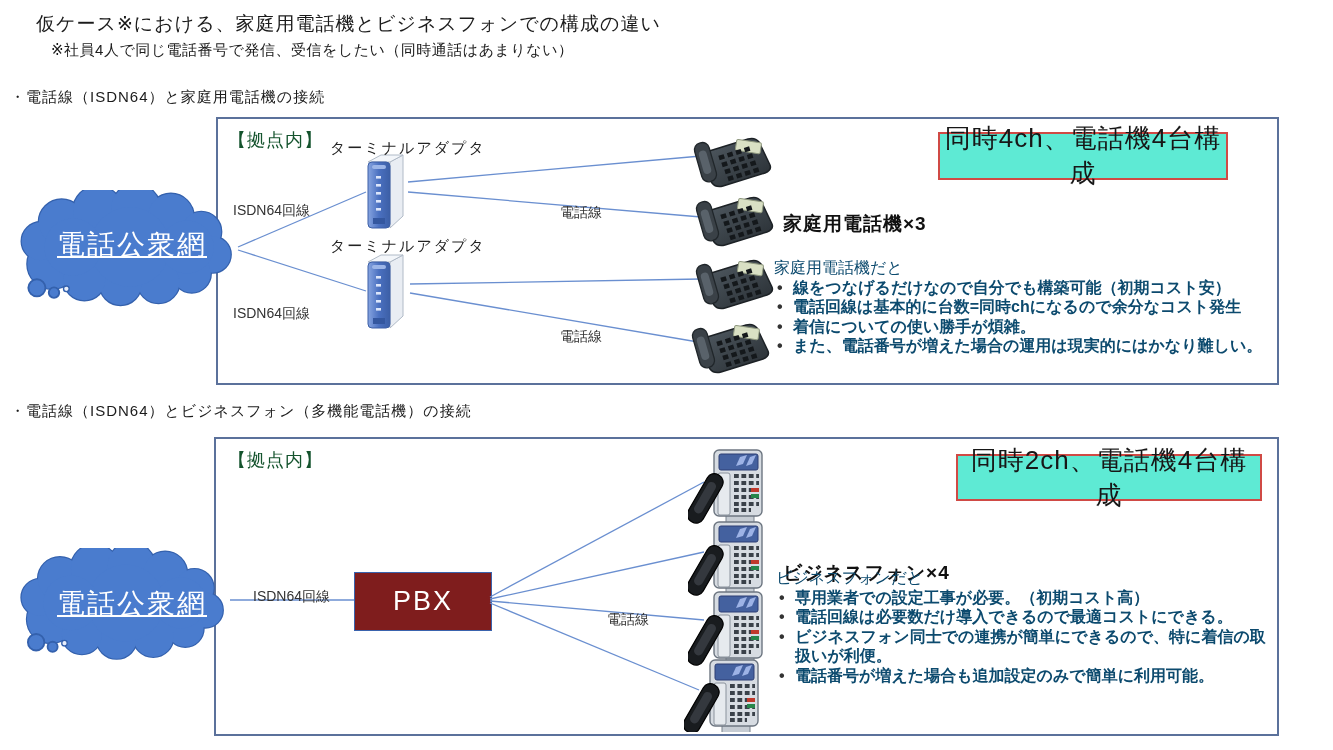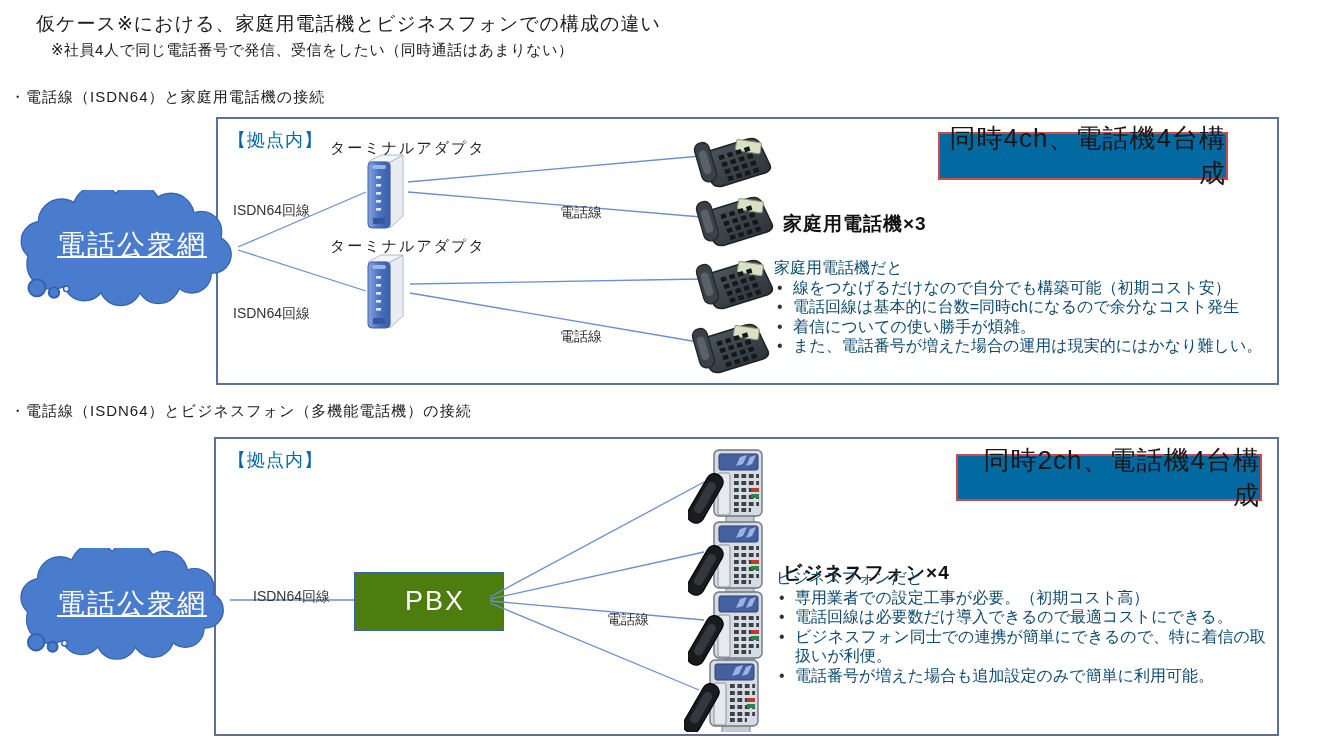--- a/index.html
+++ b/index.html
@@ -8,42 +8,42 @@
     font-family:"Liberation Sans","DejaVu Sans",sans-serif;color:#1d1d1d;
   }
   .abs{position:absolute;}
   .page-title{left:36px;top:11px;font-size:19px;letter-spacing:1px;color:#1b1b1b;}
   .page-subtitle{left:51px;top:41px;font-size:15px;letter-spacing:.5px;color:#1b1b1b;}
   .section-heading{left:10px;top:88px;font-size:15px;letter-spacing:1px;color:#1b1b1b;}
   .section-heading.second{top:402px;}
   .zone-box{border:2px solid #5b719b;background:transparent;}
   .zone1{left:216px;top:117px;width:1059px;height:264px;}
   .zone2{left:214px;top:437px;width:1061px;height:295px;}
-  .zone-label{font-size:18px;color:#0369a1;letter-spacing:1px;}
+  .zone-label{font-size:18px;color:#14532d;letter-spacing:1px;}
   .small-label{font-size:14px;color:#333;margin-top:28px;}
   .ta-label{font-size:15px;color:#222;letter-spacing:2px;}
   .badge{
-    border:2px solid #d04a45;background:#0369a1;color:#171717;
-    font-size:26px;text-align:right;letter-spacing:1px;
+    border:2px solid #d04a45;background:#5eead4;color:#171717;
+    font-size:26px;text-align:center;letter-spacing:1px;
     display:flex;align-items:center;justify-content:center;
   }
   .badge1{left:938px;top:132px;width:286px;height:44px;}
   .badge2{left:956px;top:454px;width:302px;height:43px;}
   .count-label{font-size:19px;font-weight:bold;color:#111;letter-spacing:1px;}
   .cloud-label{font-size:28px;color:#fff;letter-spacing:2px;text-decoration:underline;}
   .pbx{
-    left:354px;top:572px;width:136px;height:57px;background:#4d7c0f;border:1px solid #3a63ad;
-    color:#fff;font-size:27px;letter-spacing:2px;display:flex;align-items:center;justify-content:center;padding-left:12px;
+    left:354px;top:572px;width:136px;height:57px;background:#7f1d1d;border:1px solid #3a63ad;
+    color:#fff;font-size:27px;letter-spacing:2px;display:flex;align-items:center;justify-content:center;
   }
   .notes{font-size:16px;line-height:19.5px;color:#0c4a6e;}
   .notes1{left:774px;top:258px;width:505px;}
   .notes2{left:776px;top:568px;width:492px;}
   .notes .nt{margin:0 0 0 0;}
   .notes ul{list-style:none;margin:0;padding:0;}
-  .notes li{position:relative;padding-left:19px;}
+  .notes li{position:relative;padding-left:19px;font-weight:bold;}
   .notes li::before{content:"\2022";position:absolute;left:3px;top:0;color:#333;}
   svg.lines{left:0;top:0;z-index:1;}
   .dev{z-index:3;}
   .cld{z-index:2;}
   .txt{z-index:4;}
 </style>
 </head>
 <body>
 
 <div class="canvas">

